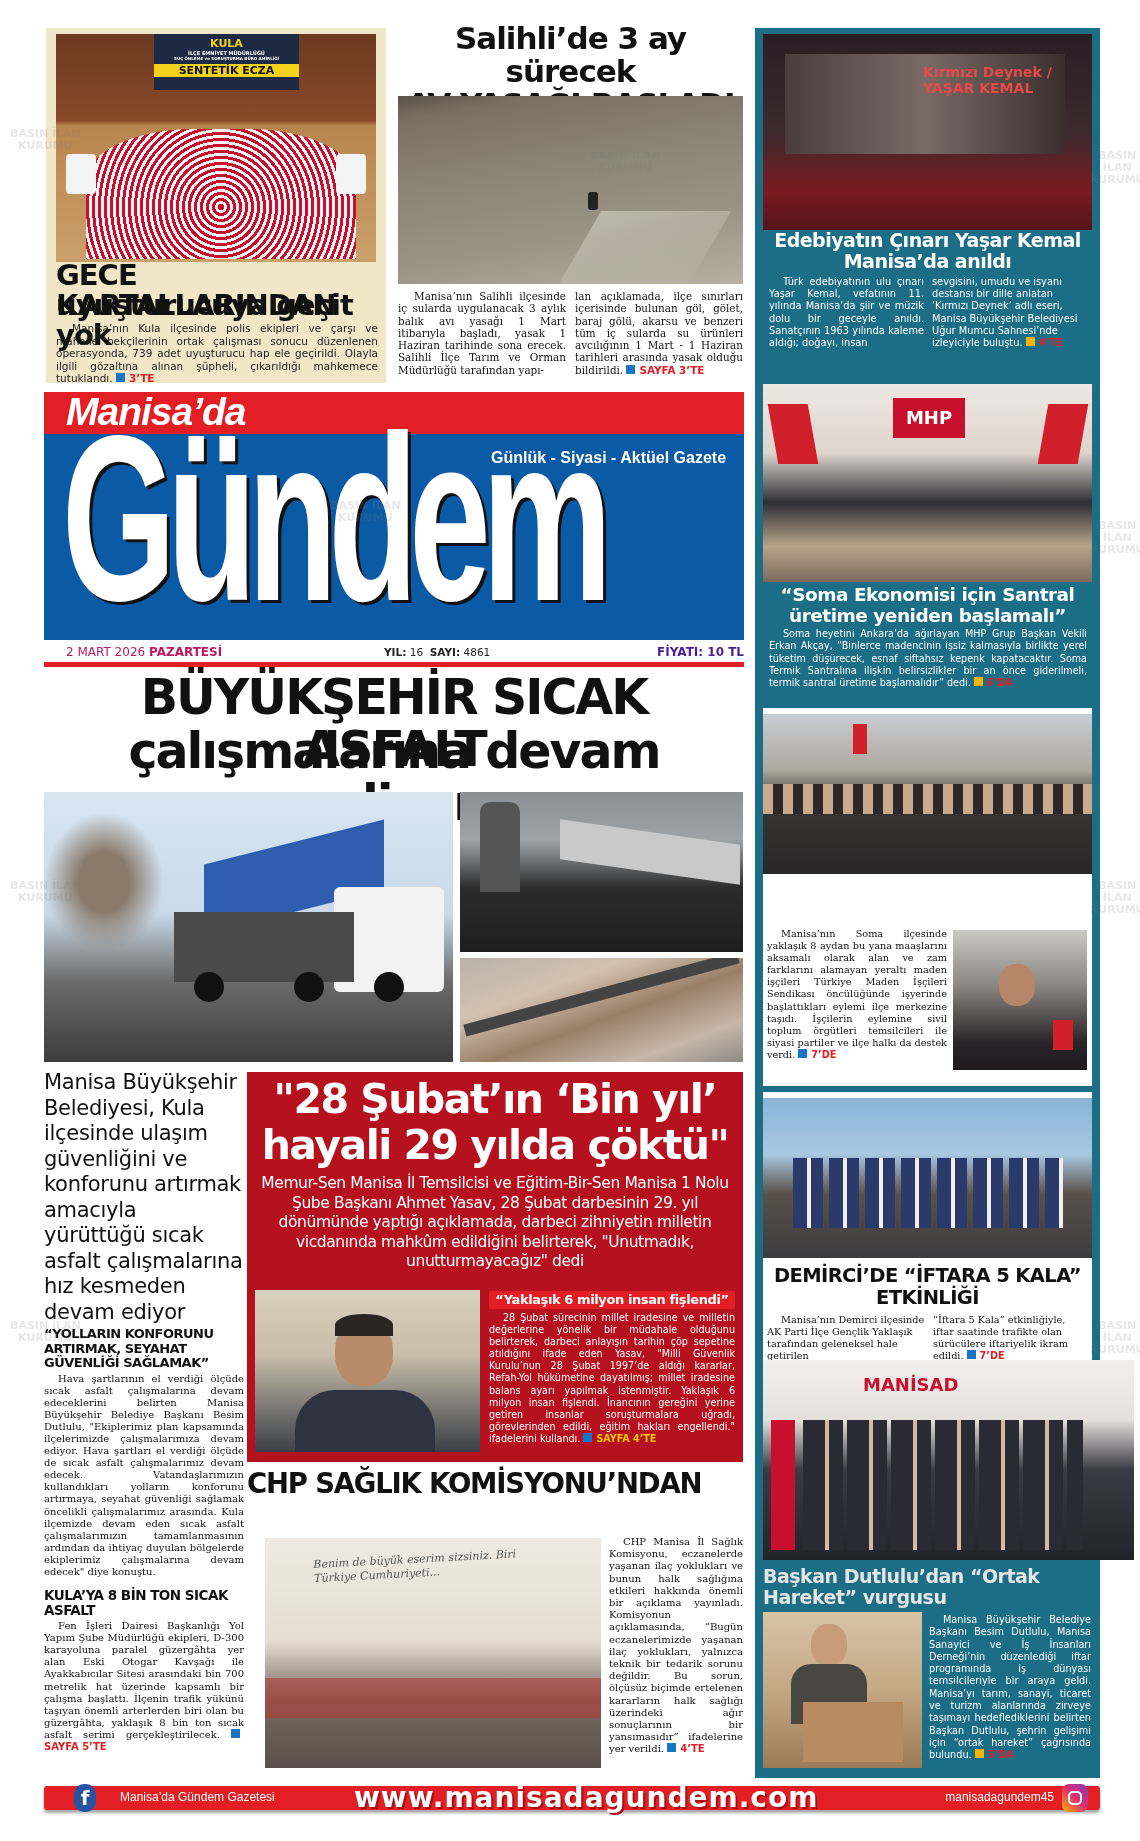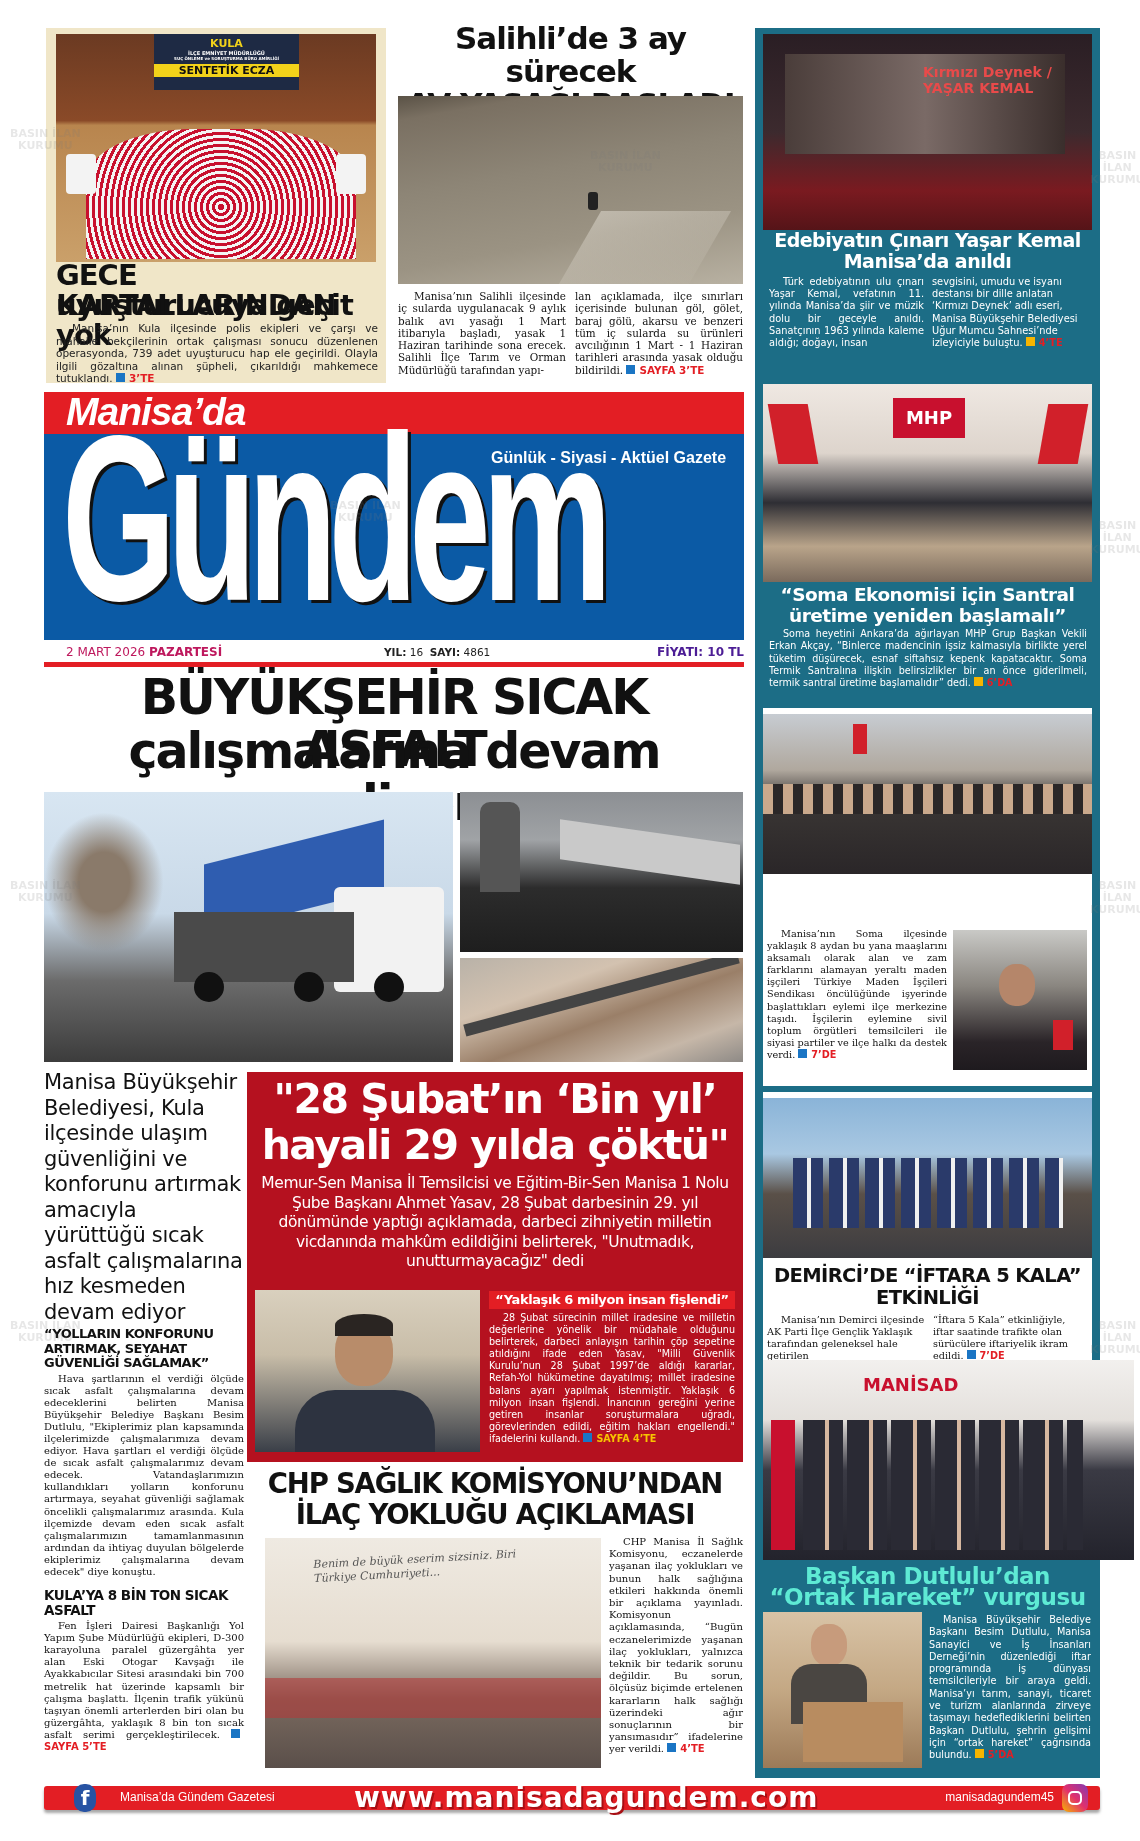--- a/index.html
+++ b/index.html
@@ -46,21 +46,21 @@
   <p class="abs" style="left:10px;top:294px;width:322px;font-size:10.5px;line-height:12.5px;text-indent:16px;color:#222"><span>Manisa’nın Kula ilçesinde polis ekipleri ve çarşı ve mahalle bekçilerinin ortak çalışması sonucu düzenlenen operasyonda, 739 adet uyuşturucu hap ele geçirildi. Olayla ilgili gözaltına alınan şüpheli, çıkarıldığı mahkemece tutuklandı.</span> <span class="ref">3’TE</span></p>
 </div>
 
 <div class="abs" style="left:398px;top:22px;width:345px;height:365px">
   <div class="hv" style="font-size:31px;line-height:33px;text-align:center">Salihli’de 3 ay sürecek</div>
   <div class="hv" style="font-size:31px;line-height:33px;text-align:center">AV YASAĞI BAŞLADI</div>
   <div class="photo" style="left:0;top:74px;width:345px;height:188px;background:linear-gradient(170deg,#5a5246 0%,#7a7062 10%,#8d8576 40%,#9b9383 70%,#b8b1a2 100%)">
     <div class="abs" style="left:190px;top:96px;width:10px;height:18px;background:#222;border-radius:3px"></div>
     <div class="abs" style="left:180px;top:115px;width:130px;height:80px;background:linear-gradient(160deg,rgba(230,225,215,.5),rgba(230,225,215,0));transform:skewX(-30deg)"></div>
   </div>
-  <p class="abs serif" style="left:0;top:268px;width:168px;font-size:10.4px;line-height:12.3px;text-indent:16px">Manisa’nın Salihli ilçesinde iç sularda uygulanacak 9 aylık balık avı yasağı 1 Mart itibarıyla başladı, yasak 1 Haziran tarihinde sona erecek. Salihli İlçe Tarım ve Orman Müdürlüğü tarafından yapı-</p>
+  <p class="abs serif" style="left:0;top:268px;width:168px;font-size:10.4px;line-height:12.3px;text-indent:16px">Manisa’nın Salihli ilçesinde iç sularda uygulanacak 3 aylık balık avı yasağı 1 Mart itibarıyla başladı, yasak 1 Haziran tarihinde sona erecek. Salihli İlçe Tarım ve Orman Müdürlüğü tarafından yapı-</p>
   <p class="abs serif" style="left:177px;top:268px;width:168px;font-size:10.4px;line-height:12.3px"><span>lan açıklamada, ilçe sınırları içerisinde bulunan göl, gölet, baraj gölü, akarsu ve benzeri tüm iç sularda su ürünleri avcılığının 1 Mart - 1 Haziran tarihleri arasında yasak olduğu bildirildi.</span> <span class="ref">SAYFA 3’TE</span></p>
 </div>
 
 <div id="mast" class="abs">
   <div class="abs" style="left:0;top:0;width:700px;height:42px;background:#e31e24"></div>
   <div class="abs" style="left:0;top:42px;width:700px;height:206px;background:#0b5aa5"></div>
   <div class="abs cond" style="left:22px;top:-2px;font:italic bold 39px 'Liberation Sans',sans-serif;color:#fff;letter-spacing:-1px">Manisa’da</div>
   <div class="abs" style="left:18px;top:8px;font:bold 236px/236px 'Liberation Sans',sans-serif;color:#fff;letter-spacing:-14px;transform:scaleX(.62);transform-origin:left top;text-shadow:5px 3px 0 #111">Gündem</div>
   <div class="abs cond" style="left:447px;top:57px;font:bold 16px 'Liberation Sans',sans-serif;color:#fff">Günlük - Siyasi - Aktüel Gazete</div>
 </div>
@@ -107,22 +107,21 @@
   <div class="photo" style="left:8px;top:218px;width:225px;height:162px;background:linear-gradient(180deg,#d9d0be 0%,#c8bda8 40%,#3a3f48 100%)">
     <div class="abs" style="left:80px;top:30px;width:58px;height:66px;border-radius:45%;background:#b88c6a"></div>
     <div class="abs" style="left:80px;top:24px;width:58px;height:22px;border-radius:50% 50% 0 0;background:#2a2522"></div>
     <div class="abs" style="left:40px;top:100px;width:140px;height:70px;border-radius:40px 40px 0 0;background:#2d3340"></div>
   </div>
   <div class="abs" style="left:242px;top:219px;width:246px;height:18px;background:#e31e24;color:#fff;font:bold 13px/18px 'DejaVu Sans',sans-serif;text-align:center;letter-spacing:-.4px">“Yaklaşık 6 milyon insan fişlendi”</div>
   <p class="abs" style="left:242px;top:240px;width:246px;font-size:9.6px;line-height:12.1px;color:#fff;text-indent:14px"><span>28 Şubat sürecinin millet iradesine ve milletin değerlerine yönelik bir müdahale olduğunu belirterek, darbeci anlayışın tarihin çöp sepetine atıldığını ifade eden Yasav, "Milli Güvenlik Kurulu’nun 28 Şubat 1997’de aldığı kararlar, Refah-Yol hükümetine dayatılmış; millet iradesine balans ayarı yapılmak istenmiştir. Yaklaşık 6 milyon insan fişlendi. İnancının gereğini yerine getiren insanlar soruşturmalara uğradı, görevlerinden edildi, eğitim hakları engellendi." ifadelerini kullandı.</span> <span class="ref w">SAYFA 4’TE</span></p>
 </div>
 
 <div class="abs" style="left:247px;top:1468px;width:496px;height:310px">
-  <div class="hv" style="font-size:27.5px;line-height:31px;text-align:center;letter-spacing:-1.2px">CHP SAĞLIK KOMİSYONU’NDAN</div>
-  <div class="hv" style="font-size:27.5px;line-height:31px;text-align:center;letter-spacing:-1.2px">İLAÇ YOKLUĞU AÇIKLAMASI</div>
+  <div class="hv" style="font-size:27.5px;line-height:31px;text-align:left;letter-spacing:-1.2px">CHP SAĞLIK KOMİSYONU’NDAN</div>
   <div class="photo" style="left:18px;top:70px;width:336px;height:230px;background:linear-gradient(180deg,#efeae2 0%,#e6ddd0 45%,#7a6a5f 70%,#5a4f4a 100%)">
     <div class="abs" style="left:50px;top:14px;width:230px;height:80px;font:italic 11px/14px 'DejaVu Serif',serif;color:#555;transform:rotate(-3deg)">Benim de büyük eserim sizsiniz. Biri Türkiye Cumhuriyeti...</div>
     <div class="abs" style="left:0;top:140px;width:336px;height:40px;background:#b23a3a;opacity:.6"></div>
   </div>
   <p class="abs serif" style="left:362px;top:68px;width:134px;font-size:10px;line-height:12.2px;text-indent:14px"><span>CHP Manisa İl Sağlık Komisyonu, eczanelerde yaşanan ilaç yoklukları ve bunun halk sağlığına etkileri hakkında önemli bir açıklama yayınladı. Komisyonun açıklamasında, “Bugün eczanelerimizde yaşanan ilaç yoklukları, yalnızca teknik bir tedarik sorunu değildir. Bu sorun, ölçüsüz biçimde ertelenen kararların halk sağlığı üzerindeki ağır sonuçlarının bir yansımasıdır” ifadelerine yer verildi.</span> <span class="ref">4’TE</span></p>
 </div>
 
 <div id="rightcol" class="abs">
 
   <div class="photo" style="left:8px;top:6px;width:329px;height:196px;background:linear-gradient(180deg,#2a1e24 0%,#3c2a2e 50%,#7a1a20 80%,#551418 100%)">
@@ -160,21 +159,21 @@
     <div class="abs hv" style="left:0;top:173px;width:329px;font-size:19.5px;line-height:22px;text-align:center;letter-spacing:-.6px">DEMİRCİ’DE “İFTARA 5 KALA” ETKİNLİĞİ</div>
     <p class="abs serif" style="left:4px;top:222px;width:158px;font-size:9.7px;line-height:12.1px;text-indent:14px;text-align:left">Manisa’nın Demirci ilçesinde AK Parti İlçe Gençlik Yaklaşık tarafından geleneksel hale getirilen</p>
     <p class="abs serif" style="left:170px;top:222px;width:155px;font-size:9.7px;line-height:12.1px;text-align:left"><span>“İftara 5 Kala” etkinliğiyle, iftar saatinde trafikte olan sürücülere iftariyelik ikram edildi.</span> <span class="ref">7’DE</span></p>
   </div>
 
   <div class="photo" style="left:8px;top:1332px;width:371px;height:200px;background:linear-gradient(180deg,#f2f0ee 0%,#e4e0dc 30%,#3a3a44 55%,#23232c 100%)">
     <div class="abs" style="left:100px;top:14px;color:#c8102e;font:bold 18px 'DejaVu Sans',sans-serif">MANİSAD</div>
     <div class="abs" style="left:8px;top:60px;width:24px;height:130px;background:#c8102e"></div>
     <div class="abs" style="left:40px;top:60px;width:280px;height:130px;background:repeating-linear-gradient(90deg,#2a2a34 0 22px,#d7b8a0 22px 26px,#2a2a34 26px 40px,transparent 40px 44px)"></div>
   </div>
-  <div class="abs hv" style="left:8px;top:1538px;width:329px;font-size:23px;line-height:21px;text-align:center;color:#5eead4;letter-spacing:-.5px">Başkan Dutlulu’dan “Ortak Hareket” vurgusu</div>
+  <div class="abs hv" style="left:8px;top:1538px;width:329px;font-size:19px;line-height:21px;color:#e5e5e5;letter-spacing:-.5px">Başkan Dutlulu’dan “Ortak Hareket” vurgusu</div>
   <div class="photo" style="left:8px;top:1584px;width:159px;height:156px;background:linear-gradient(180deg,#d8c3a6 0%,#c4a884 50%,#9c7a58 100%)">
     <div class="abs" style="left:48px;top:12px;width:36px;height:42px;border-radius:45%;background:#c79b7c"></div>
     <div class="abs" style="left:28px;top:52px;width:76px;height:60px;border-radius:20px 20px 0 0;background:#4a4642"></div>
     <div class="abs" style="left:40px;top:90px;width:100px;height:60px;background:#b88c60"></div>
   </div>
   <p class="abs" style="left:174px;top:1586px;width:162px;font-size:9.7px;line-height:12.3px;color:#fff;text-indent:14px"><span>Manisa Büyükşehir Belediye Başkanı Besim Dutlulu, Manisa Sanayici ve İş İnsanları Derneği’nin düzenlediği iftar programında iş dünyası temsilcileriyle bir araya geldi. Manisa’yı tarım, sanayi, ticaret ve turizm alanlarında zirveye taşımayı hedeflediklerini belirten Başkan Dutlulu, şehrin gelişimi için “ortak hareket” çağrısında bulundu.</span> <span class="ref y">5’DA</span></p>
 </div>
 
 <div class="abs" style="left:44px;top:1786px;width:1056px;height:24px;background:#e31e24;border-radius:3px;box-shadow:0 3px 3px rgba(0,0,0,.35)">
   <div class="abs" style="left:30px;top:-2px;width:22px;height:28px;border-radius:10px;background:#2753a3;color:#fff;font:bold 20px/28px 'DejaVu Sans',sans-serif;text-align:center">f</div>

